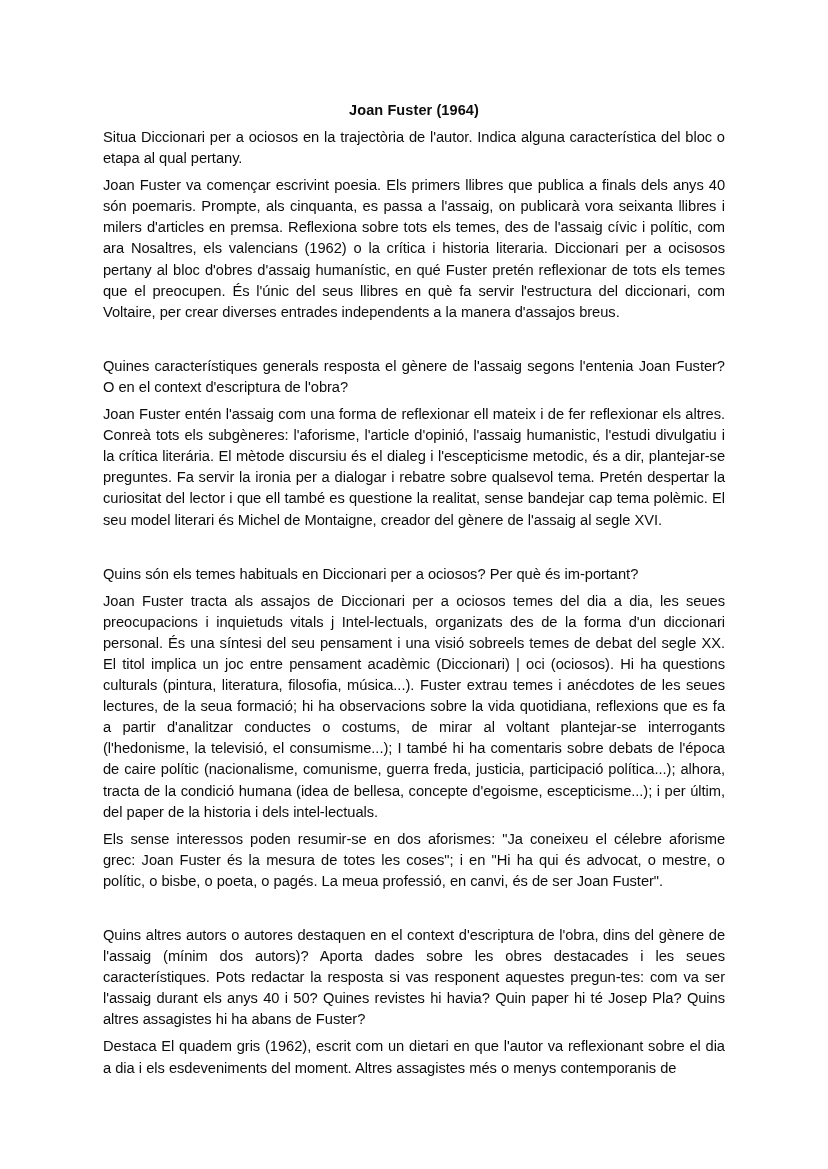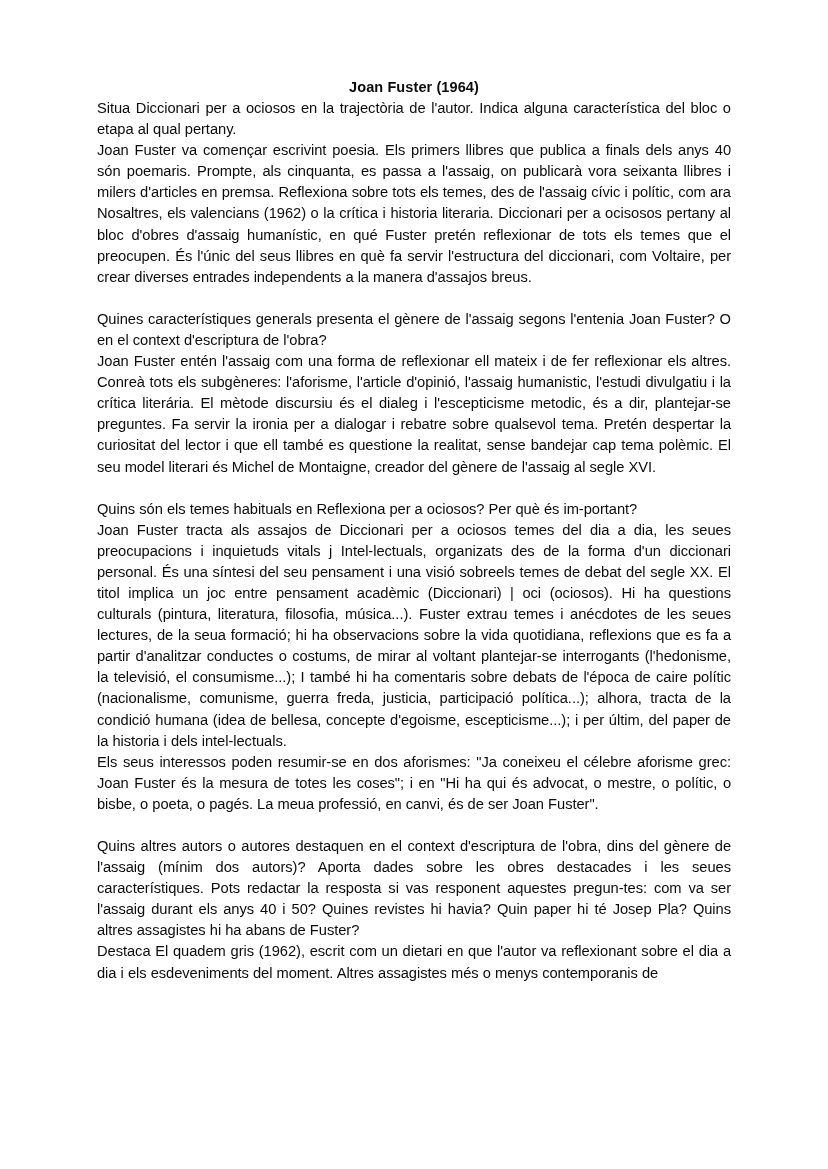--- a/index.html
+++ b/index.html
@@ -13,60 +13,60 @@
     font-family: "Liberation Sans", sans-serif;
     color: #0c0c0c;
     overflow: hidden;
   }
   #page {
     position: relative;
     width: 828px;
     height: 1169px;
     background: #ffffff;
     box-sizing: border-box;
-    padding: 77px 97px 0 97px;
+    padding: 100px 97px 0 97px;
   }
   #doc-body {
     width: 634px;
   }
   .doc-title {
     font-size: 14.5px;
     font-weight: bold;
     text-align: center;
     line-height: 21px;
     margin: 0 0 0 0;
     letter-spacing: 0.1px;
   }
   .para {
     font-size: 14.7px;
     line-height: 21.1px;
     text-align: justify;
     text-justify: inter-word;
-    margin: 0;
+    margin: 6px;
     letter-spacing: -0.05px;
     word-spacing: 0.1px;
   }
   .spacer {
     height: 21px;
   }
 </style>
 </head>
 <body>
 
 <div id="page">
   <div id="doc-body">
     <h1 class="doc-title">Joan Fuster (1964)</h1>
     <div id="blocks">
         <p class="para">Situa Diccionari per a ociosos en la trajectòria de l'autor. Indica alguna característica del bloc o etapa al qual pertany.</p>
         <p class="para">Joan Fuster va començar escrivint poesia. Els primers llibres que publica a finals dels anys 40 són poemaris. Prompte, als cinquanta, es passa a l'assaig, on publicarà vora seixanta llibres i milers d'articles en premsa. Reflexiona sobre tots els temes, des de l'assaig cívic i polític, com ara Nosaltres, els valencians (1962) o la crítica i historia literaria. Diccionari per a ocisosos pertany al bloc d'obres d'assaig humanístic, en qué Fuster pretén reflexionar de tots els temes que el preocupen. És l'únic del seus llibres en què fa servir l'estructura del diccionari, com Voltaire, per crear diverses entrades independents a la manera d'assajos breus.</p>
         <div class="spacer"></div>
-        <p class="para">Quines característiques generals presenta el gènere de l'assaig segons l'entenia Joan Fuster? O en el context d'escriptura de l'obra?</p>
+        <p class="para">Quines característiques generals resposta el gènere de l'assaig segons l'entenia Joan Fuster? O en el context d'escriptura de l'obra?</p>
         <p class="para">Joan Fuster entén l'assaig com una forma de reflexionar ell mateix i de fer reflexionar els altres. Conreà tots els subgèneres: l'aforisme, l'article d'opinió, l'assaig humanistic, l'estudi divulgatiu i la crítica literária. El mètode discursiu és el dialeg i l'escepticisme metodic, és a dir, plantejar-se preguntes. Fa servir la ironia per a dialogar i rebatre sobre qualsevol tema. Pretén despertar la curiositat del lector i que ell també es questione la realitat, sense bandejar cap tema polèmic. El seu model literari és Michel de Montaigne, creador del gènere de l'assaig al segle XVI.</p>
         <div class="spacer"></div>
-        <p class="para">Quins són els temes habituals en Reflexiona per a ociosos? Per què és im-portant?</p>
+        <p class="para">Quins són els temes habituals en Diccionari per a ociosos? Per què és im-portant?</p>
         <p class="para">Joan Fuster tracta als assajos de Diccionari per a ociosos temes del dia a dia, les seues preocupacions i inquietuds vitals j Intel-lectuals, organizats des de la forma d'un diccionari personal. És una síntesi del seu pensament i una visió sobreels temes de debat del segle XX. El titol implica un joc entre pensament acadèmic (Diccionari) | oci (ociosos). Hi ha questions culturals (pintura, literatura, filosofia, música...). Fuster extrau temes i anécdotes de les seues lectures, de la seua formació; hi ha observacions sobre la vida quotidiana, reflexions que es fa a partir d'analitzar conductes o costums, de mirar al voltant plantejar-se interrogants (l'hedonisme, la televisió, el consumisme...); I també hi ha comentaris sobre debats de l'época de caire polític (nacionalisme, comunisme, guerra freda, justicia, participació política...); alhora, tracta de la condició humana (idea de bellesa, concepte d'egoisme, escepticisme...); i per últim, del paper de la historia i dels intel-lectuals.</p>
-        <p class="para">Els seus interessos poden resumir-se en dos aforismes: "Ja coneixeu el célebre aforisme grec: Joan Fuster és la mesura de totes les coses"; i en "Hi ha qui és advocat, o mestre, o polític, o bisbe, o poeta, o pagés. La meua professió, en canvi, és de ser Joan Fuster".</p>
+        <p class="para">Els sense interessos poden resumir-se en dos aforismes: "Ja coneixeu el célebre aforisme grec: Joan Fuster és la mesura de totes les coses"; i en "Hi ha qui és advocat, o mestre, o polític, o bisbe, o poeta, o pagés. La meua professió, en canvi, és de ser Joan Fuster".</p>
         <div class="spacer"></div>
         <p class="para">Quins altres autors o autores destaquen en el context d'escriptura de l'obra, dins del gènere de l'assaig (mínim dos autors)? Aporta dades sobre les obres destacades i les seues característiques. Pots redactar la resposta si vas responent aquestes pregun-tes: com va ser l'assaig durant els anys 40 i 50? Quines revistes hi havia? Quin paper hi té Josep Pla? Quins altres assagistes hi ha abans de Fuster?</p>
         <p class="para">Destaca El quadem gris (1962), escrit com un dietari en que l'autor va reflexionant sobre el dia a dia i els esdeveniments del moment. Altres assagistes més o menys contemporanis de</p>
       </div>
   </div>
 </div>
 
 </body></html>

